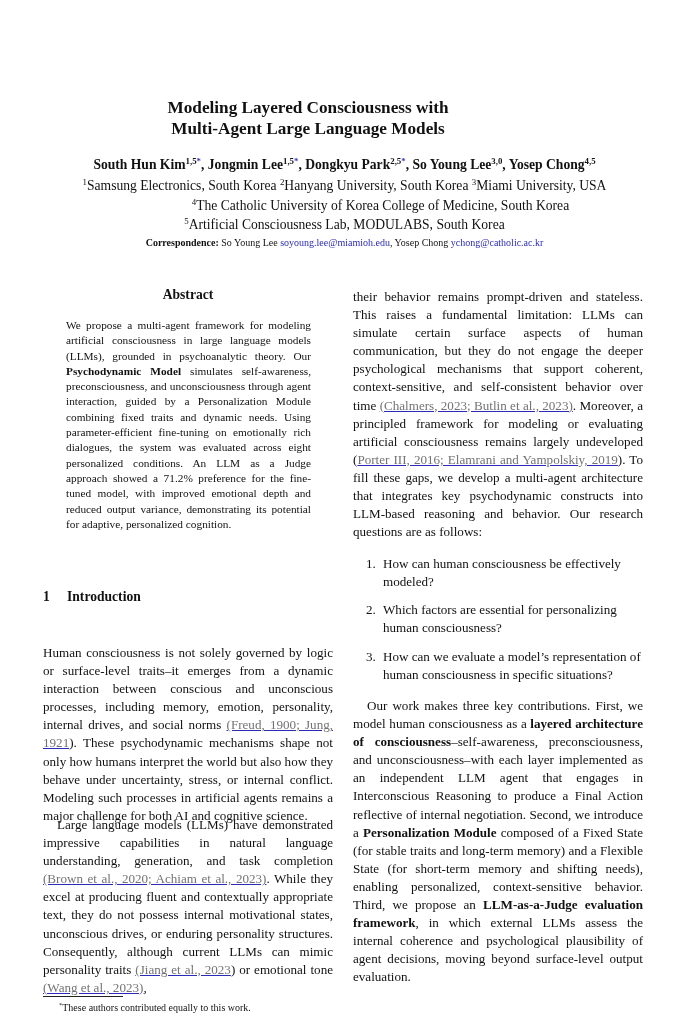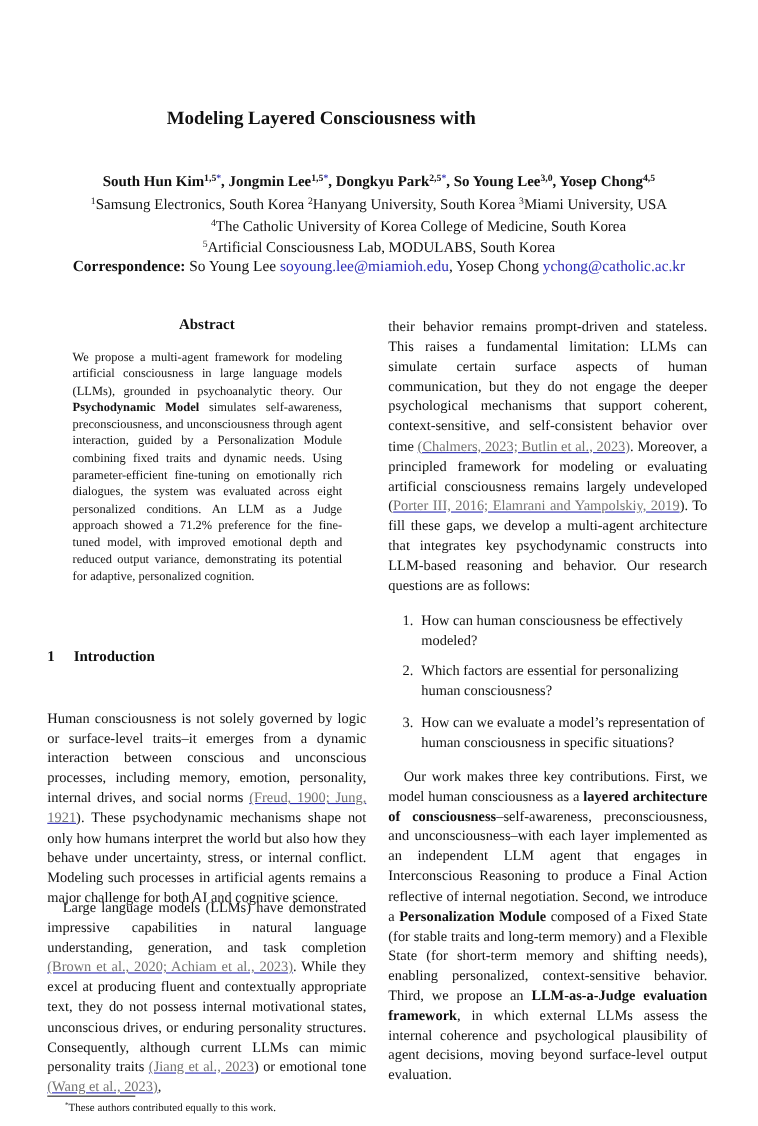--- a/index.html
+++ b/index.html
@@ -1,37 +1,37 @@
 <!DOCTYPE html>
 <html><head>
 <meta charset="utf-8">
 <style>
   html, body { margin: 0; padding: 0; background: #ffffff; }
   body {
     width: 689px; height: 1024px; position: relative; overflow: hidden;
     font-family: "Liberation Serif", "DejaVu Serif", serif; color: #111;
   }
   .title {
-    position: absolute; top: 97px; left: 0; width: 584px; text-align: center;
+    position: absolute; top: 97px; left: 16px; width: 584px; text-align: center;
     font-weight: bold; font-size: 17.2px; line-height: 21px;
   }
   .authors {
     position: absolute; top: 156px; left: 0; width: 689px; text-align: center;
     font-weight: bold; font-size: 13.6px; line-height: 17px;
   }
   .affil {
     position: absolute; left: 0; width: 689px; text-align: center;
     font-size: 13.6px; line-height: 17px;
   }
   .affil1 { top: 177px; }
   .affil2 { top: 197px; margin-left: 36px; }
   .affil3 { top: 216px; }
   .corr {
     position: absolute; top: 236px; left: 0; width: 689px; text-align: center;
-    font-size: 14px; line-height: 13px;
+    font-size: 10px; line-height: 13px;
   }
   sup { font-size: 65%; line-height: 0; vertical-align: 0.55em; }
   sup .star { color: #3a3ab8; }
   a, .link { color: #737373; text-decoration: underline; text-decoration-color: #2b2bb5; }
   .email { text-decoration: none; color: #2b2bb5; }
 
   .abs-head {
     position: absolute; top: 287px; left: 43px; width: 290px; text-align: center;
     font-weight: bold; font-size: 13.6px;
   }
@@ -65,20 +65,21 @@
 
   .fn-rule { position: absolute; top: 996px; left: 43px; width: 80px; height: 0; border-top: 0.8px solid #222; }
   .footnote { position: absolute; top: 1002px; left: 59px; font-size: 10px; line-height: 12px; }
   b { font-weight: bold; }
 </style>
 </head>
 <body>
 
 <div class="title">
   <div>Modeling Layered Consciousness with</div>
+  <div>Multi-Agent Large Language Models</div>
 </div>
 
 <div class="authors">
   <span>South Hun Kim</span><sup><span>1,5</span><span class="star">*</span></sup>,
   <span>Jongmin Lee</span><sup><span>1,5</span><span class="star">*</span></sup>,
   <span>Dongkyu Park</span><sup><span>2,5</span><span class="star">*</span></sup>,
   <span>So Young Lee</span><sup>3,0</sup>,
   <span>Yosep Chong</span><sup>4,5</sup>
 </div>
 

